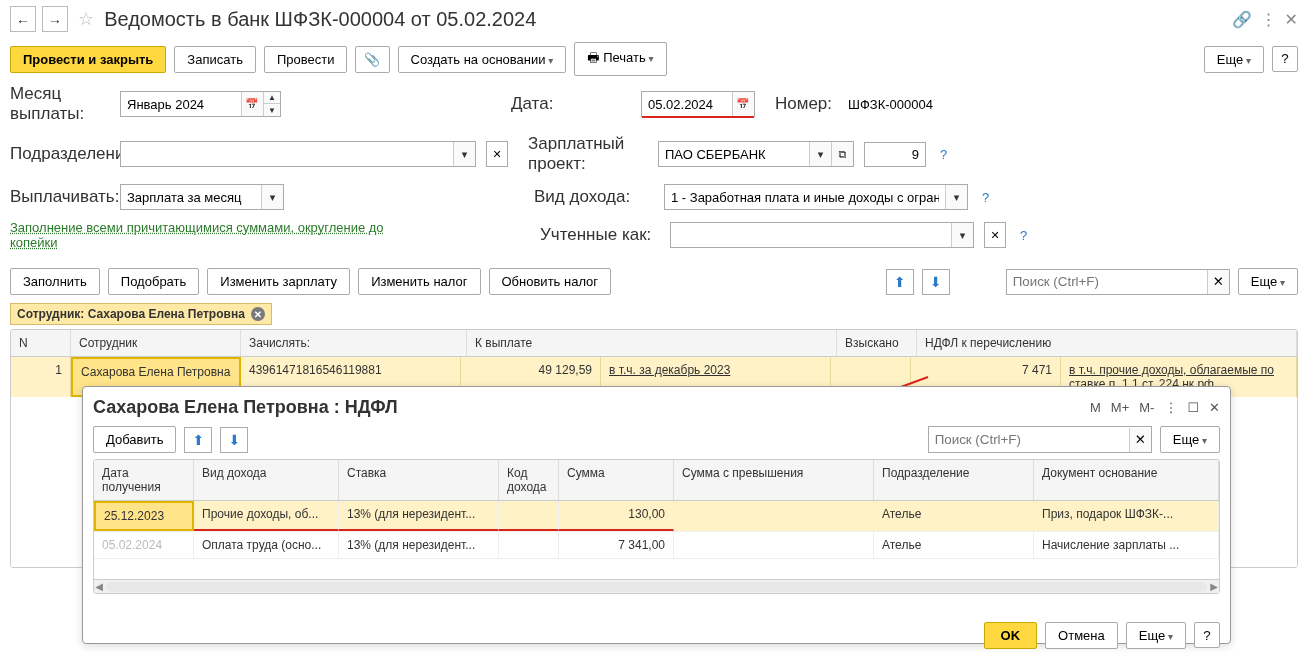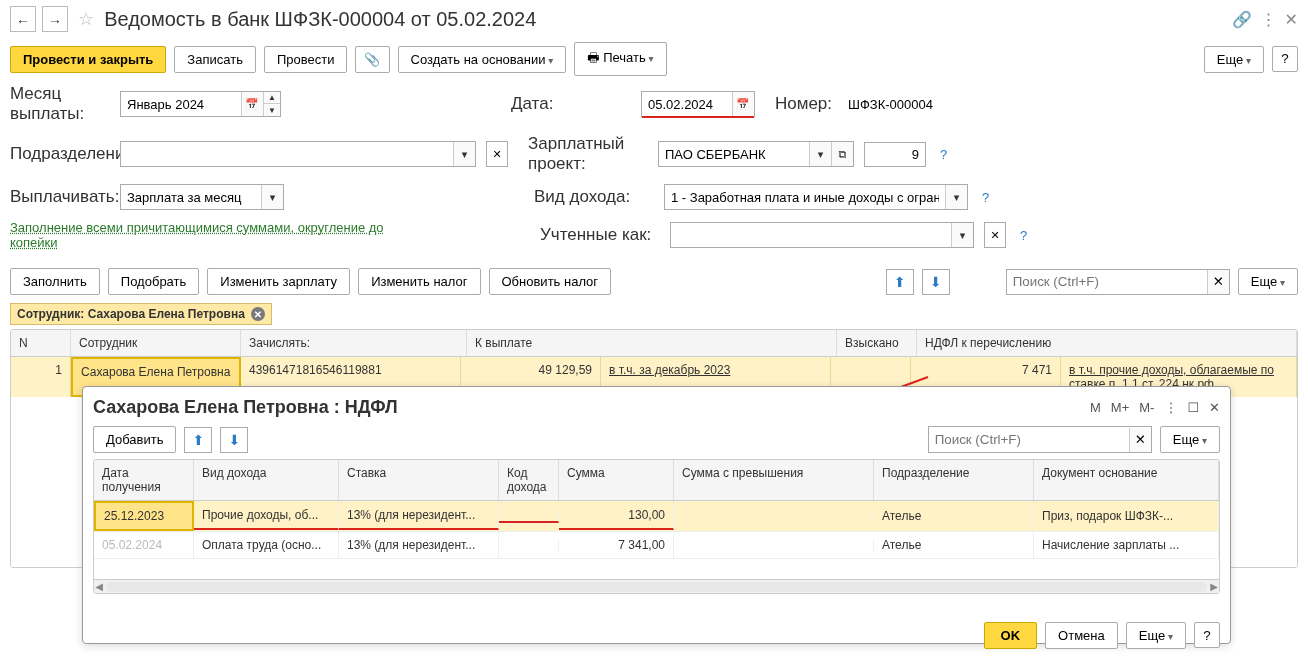--- a/index.html
+++ b/index.html
@@ -57,21 +57,21 @@
 
 .popup { position: absolute; left: 82px; top: 386px; width: 1149px; height: 258px; background: #fff; border: 1px solid #999; border-radius: 4px; box-shadow: 0 2px 8px rgba(0,0,0,0.15); z-index: 10; padding: 10px; }
 .popup-header { display: flex; align-items: center; margin-bottom: 8px; }
 .popup-title { font-size: 18px; font-weight: bold; }
 .popup-header-right { margin-left: auto; display: flex; gap: 10px; align-items: center; font-size: 13px; color: #555; }
 .popup-hicon { cursor: pointer; }
 .popup-toolbar { display: flex; align-items: center; gap: 8px; margin-bottom: 6px; }
 .popup-table { border: 1px solid #ccc; border-radius: 3px; overflow: hidden; }
 .popup-thead { display: flex; background: #f5f5f5; border-bottom: 1px solid #ccc; }
 .popup-th { padding: 6px 8px; font-size: 12px; border-right: 1px solid #ddd; }
-.popup-tbody .popup-tr { display: flex; border-bottom: 1px solid #eee; align-items: center; }
+.popup-tbody .popup-tr { display: flex; border-bottom: 1px solid #eee; }
 .popup-tbody .popup-tr.selected { background: #fff2c6; }
 .popup-td { padding: 6px 8px; font-size: 12px; border-right: 1px solid #eee; overflow: hidden; white-space: nowrap; text-overflow: ellipsis; }
 .popup-td.red-border { border-bottom: 2px solid #d9251d; }
 .popup-td.cell-highlight { background: #ffe48a; border: 2px solid #e0b400; }
 .popup-td.greyed { color: #bbb; }
 .popup-scrollbar { height: 14px; background: #f0f0f0; border-top: 1px solid #ccc; position: relative; display:flex; align-items:center; }
 .popup-scrollbar .thumb-left { width: 10px; text-align:center; font-size:10px; color:#888;}
 .popup-scrollbar .thumb-right { width: 10px; text-align:center; font-size:10px; color:#888; margin-left:auto;}
 .popup-scrollbar .track { flex:1; height:10px; background:#e8e8e8; border-radius:5px; margin:0 2px; position:relative;}
 .popup-footer { display: flex; justify-content: flex-end; gap: 8px; margin-top: 28px; }

